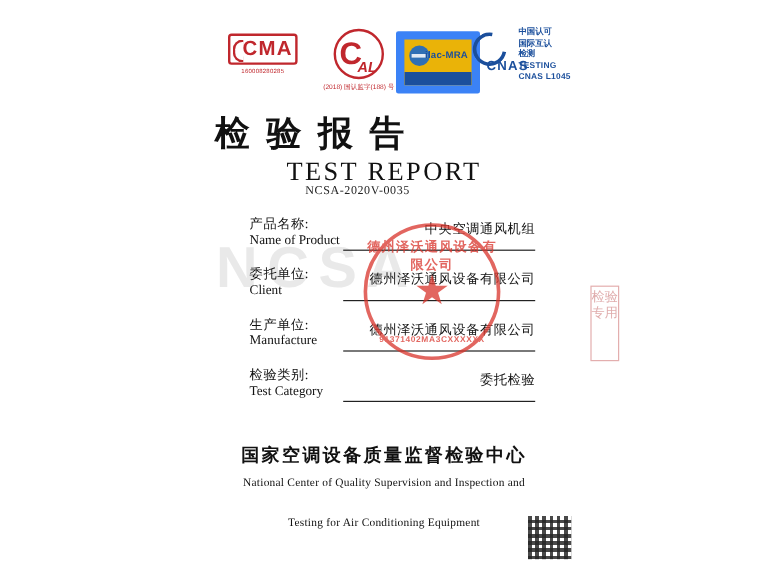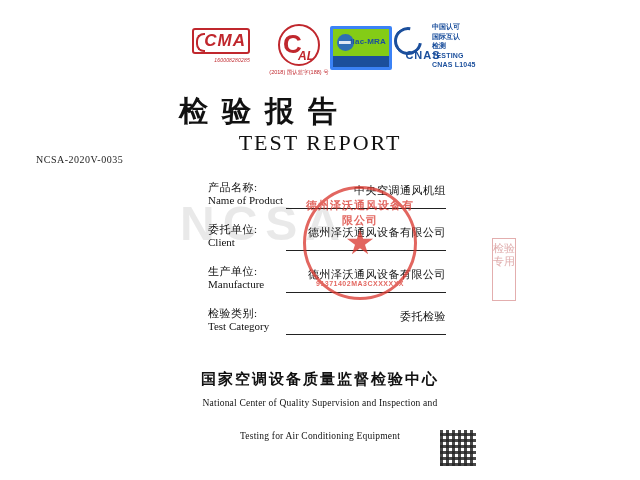--- a/index.html
+++ b/index.html
@@ -29,22 +29,21 @@
     width: 640px;
     height: 72px;
   }
 
   
   .mark-cma {
     position: absolute;
     left: 188px;
     top: 18px;
     width: 62px;
-    text-align: right;
-    font-style: italic;
+    text-align: center;
   }
   .cma-box {
     border: 2px solid #c0272d;
     border-radius: 3px;
     color: #c0272d;
     font-family: "Liberation Sans", sans-serif;
     font-weight: bold;
     font-size: 17px;
     letter-spacing: 1px;
     line-height: 20px;
@@ -115,23 +114,23 @@
     white-space: nowrap;
   }
 
   
   .mark-ilac {
     position: absolute;
     left: 330px;
     top: 16px;
     width: 56px;
     height: 38px;
-    border: 3px solid #3b82f6;
+    border: 7px solid #3b82f6;
     border-radius: 2px;
-    background: #84cc16;
+    background: #eab308;
     text-align: right;
     overflow: hidden;
   }
   .ilac-globe {
     position: absolute;
     left: 4px;
     top: 5px;
     width: 17px;
     height: 17px;
     border-radius: 50%;
@@ -243,24 +242,24 @@
     font-size: 22px;
     letter-spacing: 2px;
     font-family: "Liberation Serif", serif;
     color: #111111;
   }
   .report-no {
     position: absolute;
     top: 154px;
     left: 0;
     width: 596px;
+    text-align: center;
     font-size: 10px;
     letter-spacing: .5px;
     color: #222222;
-    padding-left: 36px;
   }
 
   
   .fields {
     position: absolute;
     top: 180px;
     left: 0;
     width: 640px;
   }
   .field-row {

